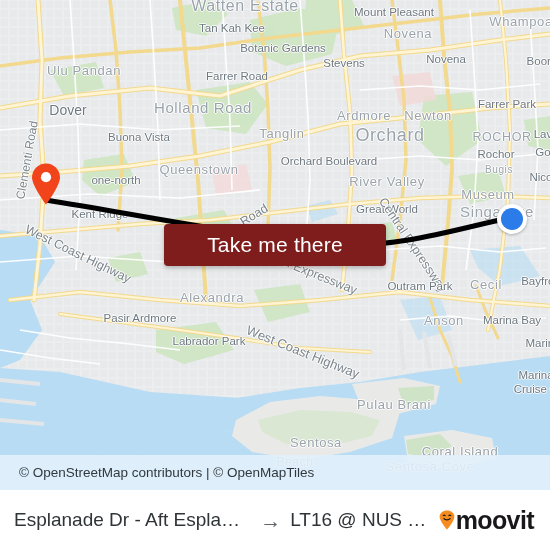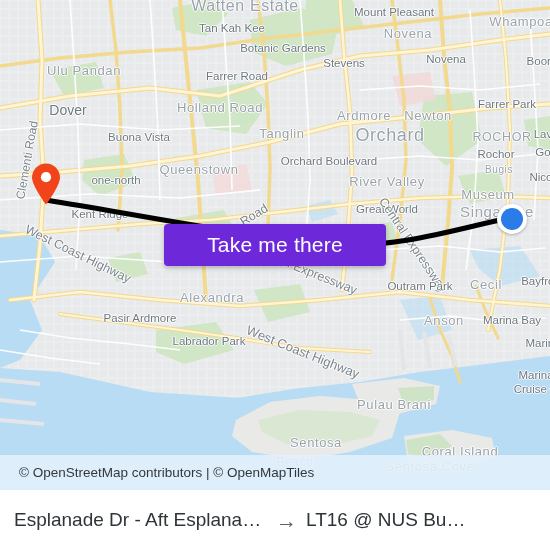--- a/index.html
+++ b/index.html
@@ -75,21 +75,21 @@
     width: 100%; height: 100%;
     border-radius: 50%;
     background: #2b7ce9;
   }
 
   
   #take-me-there {
     position: absolute;
     left: 164px; top: 224px;
     width: 222px; height: 42px;
-    background: #6d28d9;
+    background: #7f1d1d;
     border: none;
     border-radius: 4px;
     color: #ffffff;
     font-size: 21px;
     font-family: "Liberation Sans", sans-serif;
     letter-spacing: .2px;
     cursor: pointer;
     box-shadow: 0 2px 5px rgba(0,0,0,.25);
     display: flex;
     align-items: center;
@@ -282,21 +282,21 @@
         <span class="map-label place" style="left: 521px; top: 21px; font-size: 13px;">Whampoa</span>
         <span class="map-label dark" style="left: 232px; top: 28px; font-size: 11.5px;">Tan Kah Kee</span>
         <span class="map-label place" style="left: 408px; top: 33px; font-size: 13px;">Novena</span>
         <span class="map-label dark" style="left: 283px; top: 48px; font-size: 11.5px;">Botanic Gardens</span>
         <span class="map-label dark" style="left: 344px; top: 63px; font-size: 11.5px;">Stevens</span>
         <span class="map-label dark" style="left: 446px; top: 59px; font-size: 11.5px;">Novena</span>
         <span class="map-label dark" style="left: 540px; top: 61px; font-size: 11.5px;">Boon</span>
         <span class="map-label place" style="left: 84px; top: 70px; font-size: 13px;">Ulu Pandan</span>
         <span class="map-label dark" style="left: 237px; top: 76px; font-size: 11.5px;">Farrer Road</span>
         <span class="map-label dark" style="left: 68px; top: 110px; font-size: 14px;">Dover</span>
-        <span class="map-label place" style="left: 220px; top: 107px; font-size: 13px;">Holland Road</span>
+        <span class="map-label place" style="left: 203px; top: 107px; font-size: 15px;">Holland Road</span>
         <span class="map-label place" style="left: 364px; top: 115px; font-size: 13px;">Ardmore</span>
         <span class="map-label place" style="left: 428px; top: 115px; font-size: 13px;">Newton</span>
         <span class="map-label dark" style="left: 507px; top: 104px; font-size: 11.5px;">Farrer Park</span>
         <span class="map-label road" style="left: 27px; top: 160px; font-size: 12px; transform: translate(-50%, -50%) rotate(-80deg);">Clementi Road</span>
         <span class="map-label dark" style="left: 139px; top: 137px; font-size: 11.5px;">Buona Vista</span>
         <span class="map-label place" style="left: 282px; top: 133px; font-size: 13px;">Tanglin</span>
         <span class="map-label place" style="left: 390px; top: 135px; font-size: 18px;">Orchard</span>
         <span class="map-label place" style="left: 502px; top: 137px; font-size: 12.5px;">ROCHOR</span>
         <span class="map-label dark" style="left: 543px; top: 134px; font-size: 11.5px;">Lav</span>
         <span class="map-label place" style="left: 199px; top: 169px; font-size: 13px;">Queenstown</span>
@@ -355,14 +355,24 @@
     <div id="attribution">
       <span class="attr-text">© OpenStreetMap contributors | © OpenMapTiles</span>
     </div>
   </div>
 
   <div id="footer">
     <span id="origin-stop" class="stop">Esplanade Dr - Aft Esplanade ...</span>
     <span class="arrow">→</span>
     <span id="dest-stop" class="stop">LT16 @ NUS Busi...</span>
 
+    <div id="brand">
+      <svg class="brand-pin" viewBox="0 0 16 20">
+        <path d="M8,19.6 C8,19.6 15.4,10.6 15.4,6.9 C15.4,3 12.1,0.4 8,0.4
+                 C3.9,0.4 0.6,3 0.6,6.9 C0.6,10.6 8,19.6 8,19.6 Z" fill="#f68b1f"></path>
+        <path d="M4.2,5.6 C4.9,5.0 5.6,5.0 6.2,5.6" stroke="#19171a" stroke-width="1.1" fill="none" stroke-linecap="round"></path>
+        <path d="M9.8,5.6 C10.4,5.0 11.1,5.0 11.8,5.6" stroke="#19171a" stroke-width="1.1" fill="none" stroke-linecap="round"></path>
+        <path d="M5.0,8.6 C6.0,10.2 10.0,10.2 11.0,8.6" stroke="#19171a" stroke-width="1.2" fill="none" stroke-linecap="round"></path>
+      </svg>
+      <span class="brand-name">moovit</span>
+    </div>
   </div>
 </div>
 
 </body></html>

